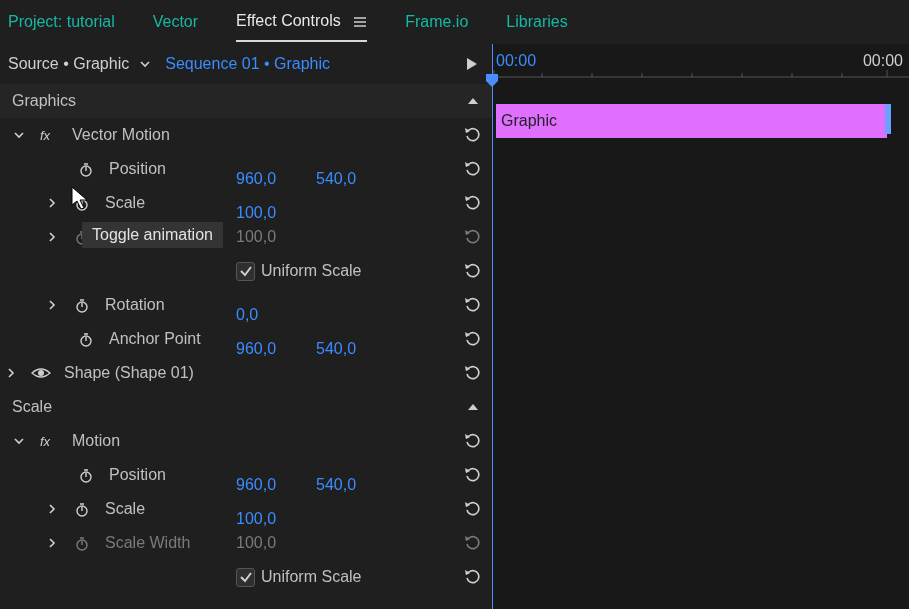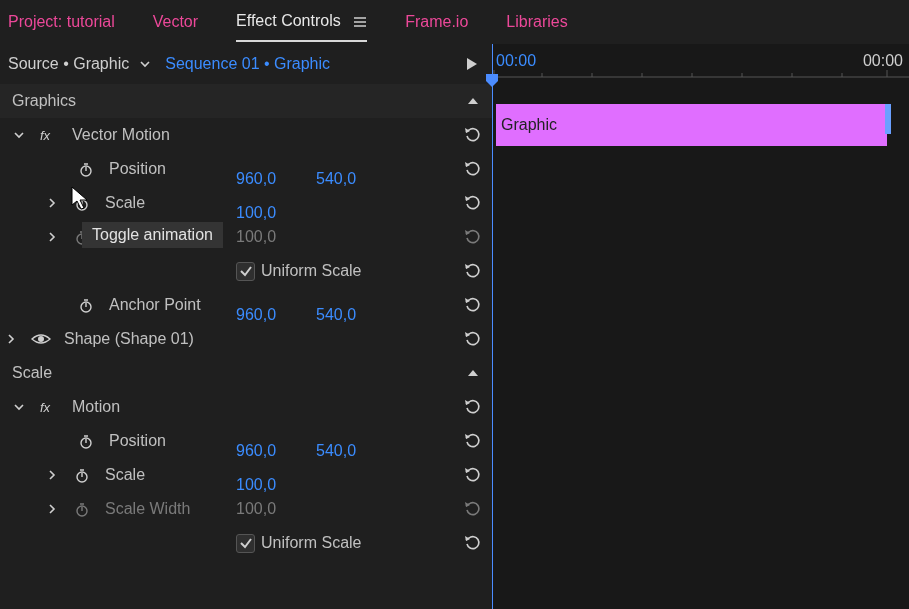--- a/index.html
+++ b/index.html
@@ -1,18 +1,18 @@
 <!DOCTYPE html>
 <html><head>
 <meta charset="utf-8">
 <style>
   * { margin: 0; padding: 0; box-sizing: border-box; font-family: "Segoe UI", Arial, sans-serif; }
   body { width: 909px; height: 609px; background: #1c1c1c; color: #c0c0c0; overflow: hidden; position: relative; }
   .tabs { display: flex; align-items: center; height: 44px; padding: 0 8px; gap: 38px; font-size: 16px; background: #1f1f1f; }
-  .tab { color: #ec4899; white-space: nowrap; padding: 10px 0; }
+  .tab { color: #14b8a6; white-space: nowrap; padding: 10px 0; }
   .tab.active { color: #e8e8e8; border-bottom: 2px solid #d8d8d8; }
   .tab-menu-icon { display: inline-block; margin-left: 8px; vertical-align: middle; }
   .split { display: flex; height: calc(100% - 44px); }
   .left { width: 492px; background: #1f1f1f; display: flex; flex-direction: column; }
   .right { flex: 1; background: #181818; position: relative; }
   .src-row { display: flex; align-items: center; height: 40px; padding: 0 8px; font-size: 16px; }
   .src-text { color: #cfcfcf; }
   .src-drop { margin: 0 14px 0 10px; }
   .src-link { color: #3b8cff; }
   .src-play { margin-left: auto; margin-right: 6px; }
@@ -35,21 +35,21 @@
   .fx-wrap { width: 20px; display: inline-flex; justify-content: center; }
   .eye-wrap { width: 20px; display: inline-flex; justify-content: center; }
   .chk { width: 19px; height: 19px; border: 1px solid #555; border-radius: 3px; background: #2f2f2f; display: inline-flex; align-items: center; justify-content: center; margin-right: 6px; }
   .tooltip { position: absolute; background: #343434; color: #e2e2e2; font-size: 16px; padding: 4px 10px; pointer-events: none; z-index: 10; }
   .ruler { height: 34px; position: relative; color: #3b8cff; font-size: 16px; }
   .ruler .t0 { position: absolute; left: 4px; top: 8px; }
   .ruler .t1 { position: absolute; right: 6px; top: 8px; color: #cfcfcf; }
   .playhead { position: absolute; left: 0; top: 0; bottom: 0; width: 1px; background: #4b8cff; }
   .playhead-head { position: absolute; left: -6px; top: 30px; width: 12px; height: 12px; }
   .ruler-ticks { position: absolute; left: 0; right: 0; bottom: 0; height: 10px; }
-  .clip-track { position: absolute; left: 4px; right: 22px; top: 60px; height: 42px; background: #e06eff; color: #222; font-size: 16px; padding-left: 5px; display: flex; align-items: center; }
+  .clip-track { position: absolute; left: 4px; right: 22px; top: 60px; height: 34px; background: #e06eff; color: #222; font-size: 16px; padding-left: 5px; display: flex; align-items: center; }
   .clip-handle { position: absolute; right: 18px; top: 60px; width: 6px; height: 30px; background: #6aa0ff; }
   .cursor-img { position: absolute; pointer-events: none; z-index: 20; }
   svg { display: block; }
 </style>
 </head>
 <body>
 
 <div class="tabs">
   <span class="tab">Project: tutorial</span>
   <span class="tab">Vector</span>
@@ -212,20 +212,47 @@
         <div class="reset-cell">
             <span>
               <svg width="20" height="20">
                 <path d="M5 11 A6 6 0 1 0 7 5 L4 7" fill="none" stroke="#cfcfcf" stroke-width="1.6"></path>
                 <path d="M3 3 L4 8 L8 6 Z" fill="#cfcfcf"></path>
               </svg>
             </span>
           </div>
       </div>
 
+      <div class="row">
+        <div class="label-cell">
+          <span class="pad1"></span>
+          <span class="chevy">
+              <svg width="12" height="12">
+                <path d="M4 2 L8 6 L4 10" fill="none" stroke-width="1.6"></path>
+              </svg>
+            </span>
+          <span class="stopwatch-wrap">
+              <svg width="16" height="16">
+                <circle cx="8" cy="10" r="5" fill="none" stroke="#cfcfcf" stroke-width="1.4"></circle>
+                <path d="M8 10 L8 6 M6 3 L10 3" stroke="#cfcfcf" stroke-width="1.4"></path>
+              </svg>
+            </span>
+          <span>Rotation</span>
+        </div>
+        <div class="value-a val-blue">0,0</div>
+        <div class="value-b"></div>
+        <div class="reset-cell">
+            <span>
+              <svg width="20" height="20">
+                <path d="M5 11 A6 6 0 1 0 7 5 L4 7" fill="none" stroke="#cfcfcf" stroke-width="1.6"></path>
+                <path d="M3 3 L4 8 L8 6 Z" fill="#cfcfcf"></path>
+              </svg>
+            </span>
+          </div>
+      </div>
 
       <div class="row">
         <div class="label-cell">
           <span class="pad1"></span>
             <span class="pad2"></span>
           <span class="stopwatch-wrap">
               <svg width="16" height="16">
                 <circle cx="8" cy="10" r="5" fill="none" stroke="#cfcfcf" stroke-width="1.4"></circle>
                 <path d="M8 10 L8 6 M6 3 L10 3" stroke="#cfcfcf" stroke-width="1.4"></path>
               </svg>

